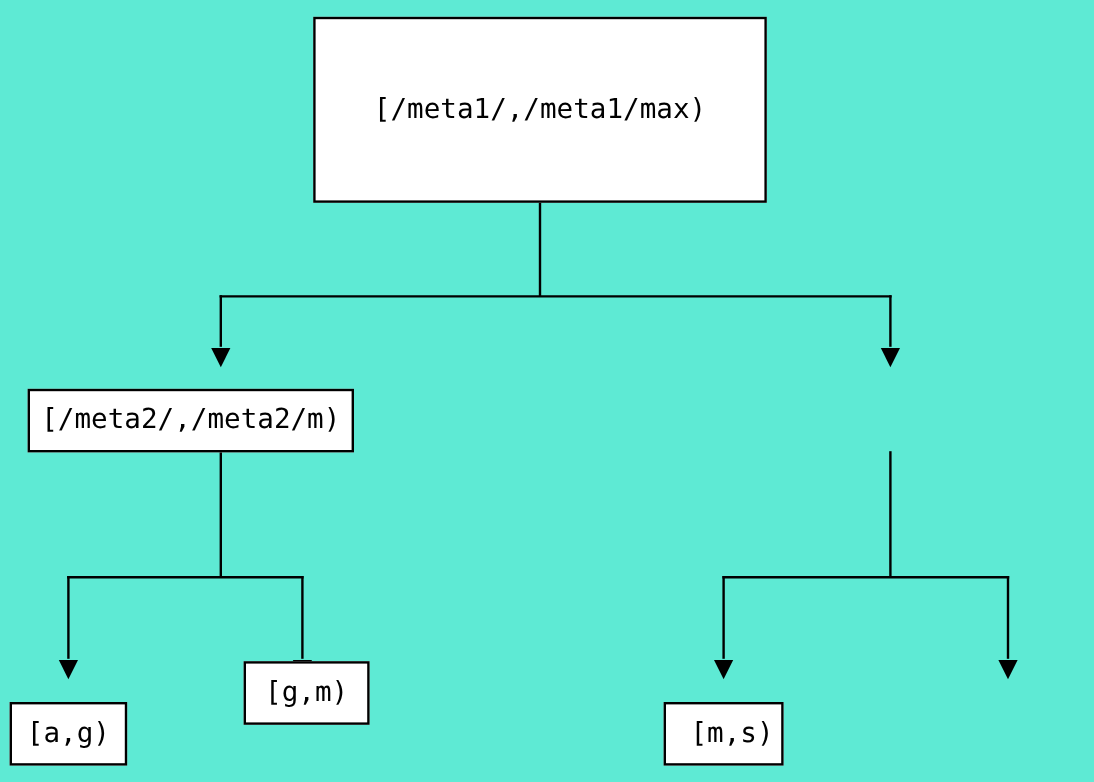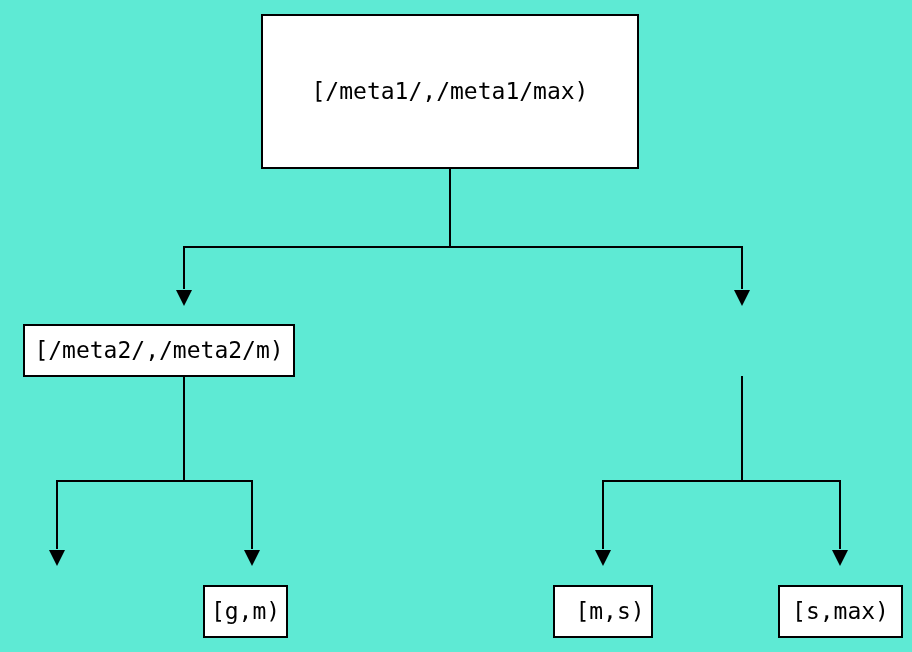--- a/index.html
+++ b/index.html
@@ -42,21 +42,21 @@
     align-items: center;
     justify-content: center;
     font-size: 23px;
     line-height: 1;
     white-space: nowrap;
   }
   .node-root   { left: 261px; top: 14px;  width: 378px; height: 155px; }
   .node-l2l    { left: 23px;  top: 324px; width: 272px; height: 53px; }
   .node-l2r    { left: 583px; top: 324px; width: 319px; height: 53px; }
   .node-leaf-ag   { left: 8px;   top: 585px; width: 98px;  height: 53px; }
-  .node-leaf-gm   { left: 203px; top: 585px; width: 85px;  height: 53px; }
+  .node-leaf-gm   { left: 203px; top: 551px; width: 105px;  height: 53px; }
   .node-leaf-ms   { left: 553px; top: 585px; width: 100px; height: 53px; padding-left: 14px; }
   .node-leaf-smax { left: 778px; top: 585px; width: 125px; height: 53px; }
 </style>
 </head>
 <body>
 
 <div class="canvas">
 
   <svg class="edges" viewBox="0 0 912 652" xmlns="http://www.w3.org/2000/svg">
 
@@ -80,20 +80,20 @@
     <polygon points="595,550 611,550 603,566"></polygon>
     <path d="M840,480 V549"></path>
     <polygon points="832,550 848,550 840,566"></polygon>
   </svg>
 
   <div class="node node-root">[/meta1/,/meta1/max)</div>
 
   <div class="node node-l2l">[/meta2/,/meta2/m)</div>
 
 
+  <div class="node node-leaf-ag">[a,g)</div>
 
   <div class="node node-leaf-gm">[g,m)</div>
 
   <div class="node node-leaf-ms">[m,s)</div>
 
-  <div class="node node-leaf-smax">[s,max)</div>
 
 </div>
 
 </body></html>

